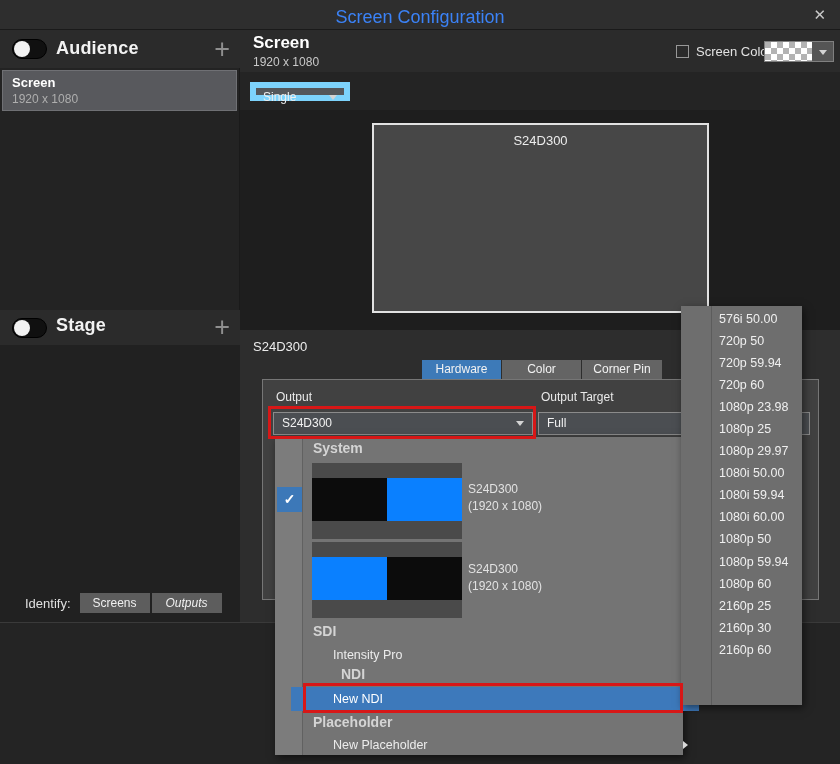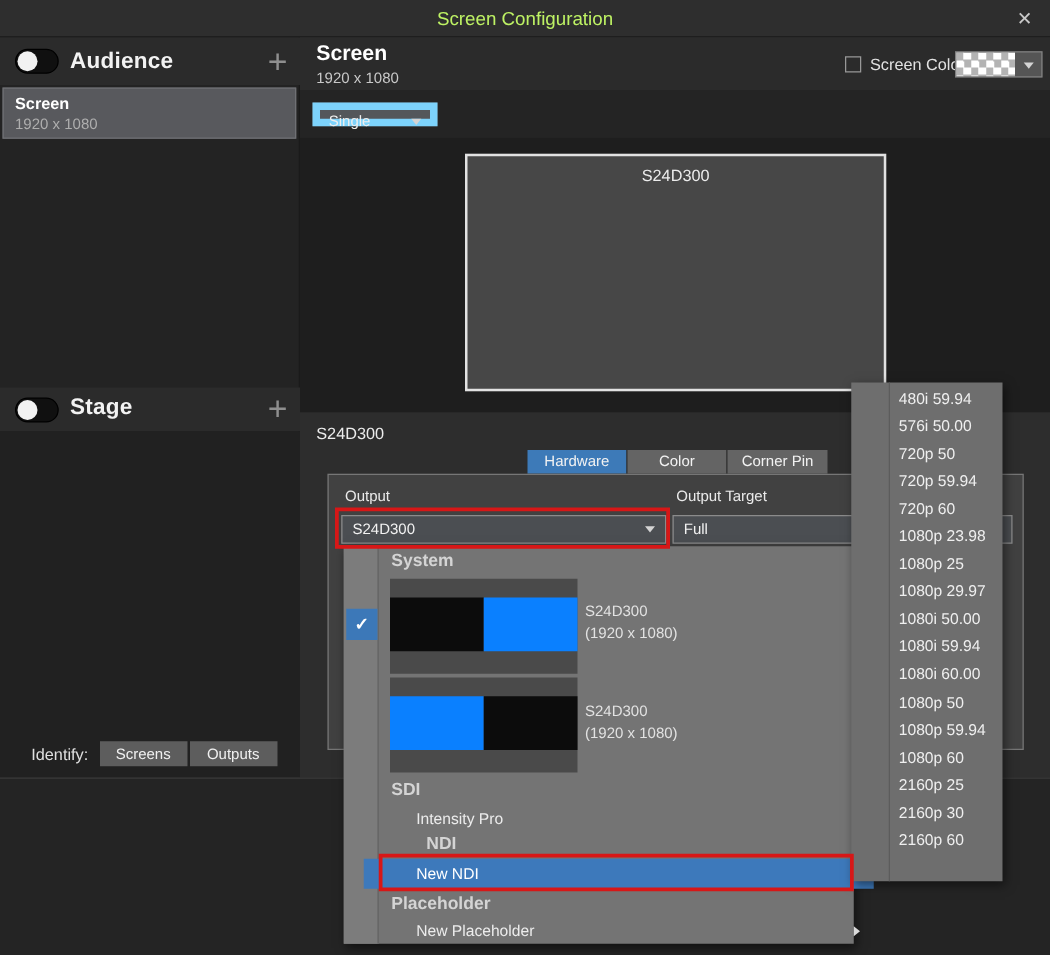--- a/index.html
+++ b/index.html
@@ -4,37 +4,37 @@
 <style>
   * { margin:0; padding:0; box-sizing:border-box; }
   html,body { background:#111; }
   body { font-family:"Liberation Sans", sans-serif; }
   #window {
     position:relative; width:840px; height:764px; overflow:hidden;
     background:#242424; color:#e6e6e6; font-size:13px;
   }
   
   .titlebar { position:absolute; left:0; top:0; width:840px; height:30px; background:#2e2e2e; border-bottom:1px solid #1a1a1a; }
-  .titlebar .title { position:absolute; left:0; right:0; top:7px; text-align:center; color:#bef264; font-size:15px; }
+  .titlebar .title { position:absolute; left:0; right:0; top:7px; text-align:center; color:#3b82f6; font-size:18px; }
   .titlebar .close { position:absolute; right:14px; top:6px; color:#c8c8c8; font-size:15px; cursor:default; }
   
   .sidebar { position:absolute; left:0; top:30px; width:240px; height:592px; background:#232323; border-right:1px solid #1a1a1a; }
   .side-header { position:absolute; left:0; width:240px; height:38px; background:#2b2b2b; }
   .side-header .hdr-label { position:absolute; left:56px; top:8px; font-size:18px; font-weight:bold; color:#f2f2f2; letter-spacing:.2px; }
   .plus { position:absolute; right:10px; top:1px; font-size:27px; font-weight:100; color:#8f8f8f; line-height:36px; }
   .toggle { position:absolute; left:12px; top:9px; width:35px; height:20px; background:#101010; border:1px solid #000; border-radius:10px; }
   .toggle .knob { position:absolute; left:1px; top:1px; width:16px; height:16px; background:#f2f2f2; border-radius:50%; }
   .screen-item { position:absolute; left:2px; top:40px; width:235px; height:41px; background:#58595d; border:1px solid #6f7074; }
   .screen-item .si-name { position:absolute; left:9px; top:4px; font-weight:bold; font-size:13px; color:#fff; }
   .screen-item .si-res  { position:absolute; left:9px; top:21px; font-size:12px; color:#aeaeae; }
   .stage-zone { position:absolute; left:0; top:315px; width:240px; height:277px; background:#212121; }
   .identify-row { position:absolute; left:25px; top:563px; height:20px; display:flex; align-items:center; }
   .identify-row .id-label { color:#e0e0e0; font-size:13px; margin-right:9px; }
   .seg-btn { width:70px; height:20px; background:#5d5d5d; color:#f0f0f0; font-size:12px; text-align:center; line-height:20px; }
-  .seg-btn + .seg-btn { margin-left:2px; }
+  .seg-btn + .seg-btn { margin-left:2px;font-style:italic; }
   
   .main { position:absolute; left:240px; top:30px; width:600px; height:592px; background:#2d2d2d; }
   .main-header { position:absolute; left:0; top:0; width:600px; height:42px; background:#2b2b2b; }
   .main-header .m-title { position:absolute; left:13px; top:3px; font-size:17px; font-weight:bold; color:#fff; }
   .main-header .m-res { position:absolute; left:13px; top:25px; font-size:12px; color:#c9c9c9; }
   .sc-check { position:absolute; left:436px; top:15px; width:13px; height:13px; background:#2b2b2b; border:1px solid #989898; }
   .sc-label { position:absolute; left:456px; top:14px; font-size:13px; color:#e2e2e2; }
   .swatch { position:absolute; left:524px; top:11px; width:70px; height:21px; border:1px solid #808080; background:#555; }
   .swatch .checker { position:absolute; left:0; top:0; width:47px; height:19px;
      background:conic-gradient(#ffffff 0 25%, #b3b3b3 0 50%, #ffffff 0 75%, #b3b3b3 0 100%);
@@ -221,21 +221,20 @@
     </div>
 
     <div class="menu-header" style="top:277px;">Placeholder</div>
     <div class="menu-row" style="top:298px; height:20px;">
       <span>New Placeholder</span>
       <span class="tri-right"></span>
     </div>
   </div>
 
   <div class="submenu">
-    <div class="sub-item">480i 59.94</div>
     <div class="sub-item">576i 50.00</div>
     <div class="sub-item">720p 50</div>
     <div class="sub-item">720p 59.94</div>
     <div class="sub-item">720p 60</div>
     <div class="sub-item">1080p 23.98</div>
     <div class="sub-item">1080p 25</div>
     <div class="sub-item">1080p 29.97</div>
     <div class="sub-item">1080i 50.00</div>
     <div class="sub-item">1080i 59.94</div>
     <div class="sub-item">1080i 60.00</div>

